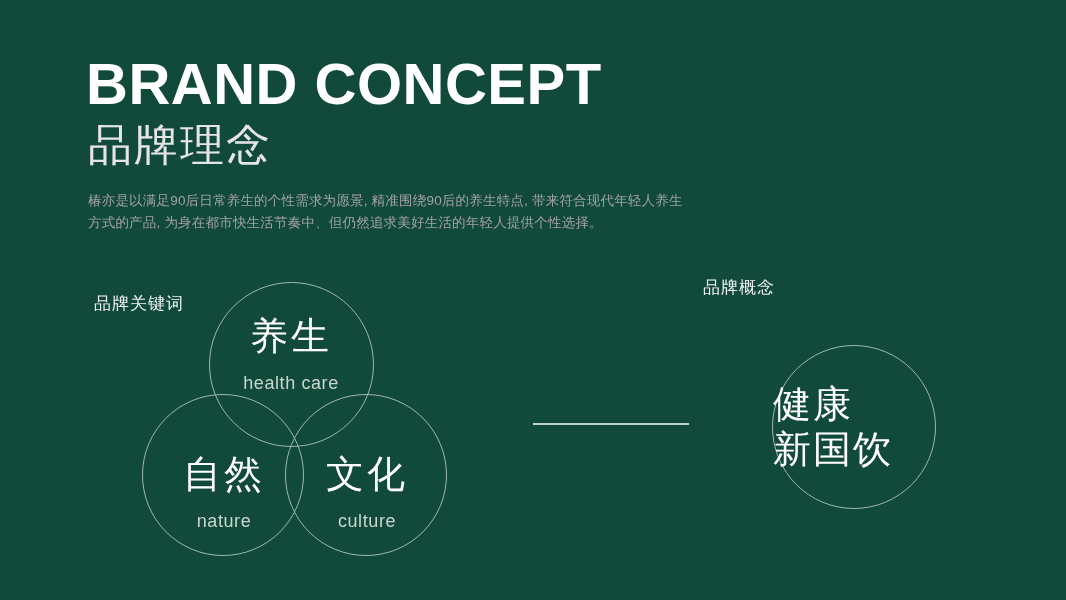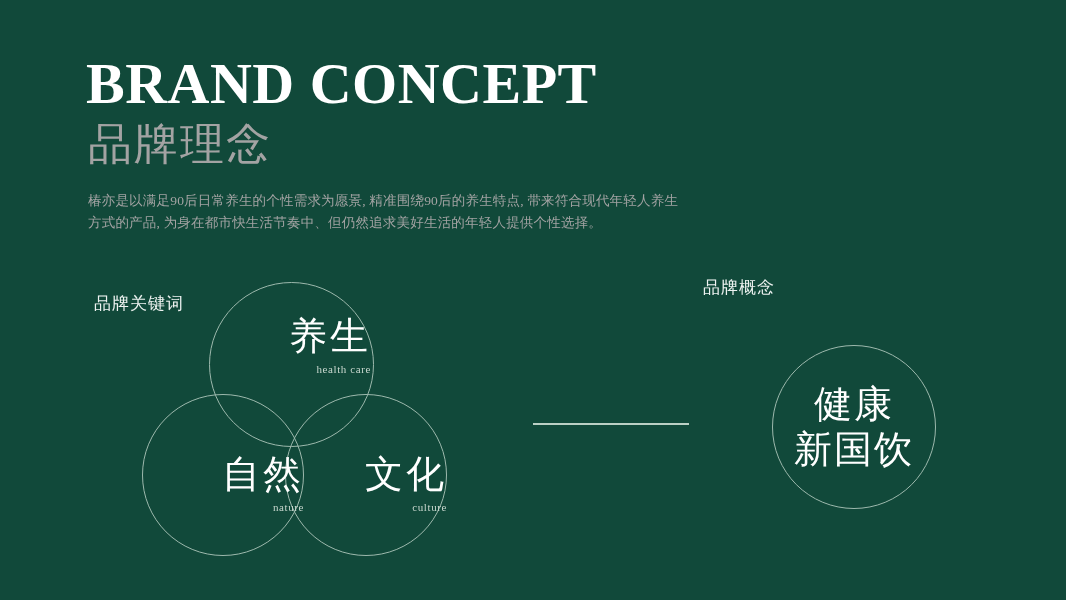--- a/index.html
+++ b/index.html
@@ -12,21 +12,20 @@
     overflow: hidden;
     background: #11493a;
     font-family: "Liberation Sans", "DejaVu Sans", sans-serif;
     -webkit-font-smoothing: antialiased;
   }
   .slide {
     position: relative;
     width: 1066px;
     height: 460px;
     background: #11493a;
-    font-family: Liberation Serif, serif;
   }
 
   
   .title-en {
     position: absolute;
     left: 86px;
     top: 53px;
     font-size: 58px;
     line-height: 62px;
     font-weight: bold;
@@ -35,21 +34,21 @@
     white-space: nowrap;
   }
   .title-cn {
     position: absolute;
     left: 88px;
     top: 120px;
     font-size: 44px;
     line-height: 50px;
     font-weight: normal;
     letter-spacing: 2px;
-    color: #a3a3a3;
+    color: #e5e5e5;
     white-space: nowrap;
   }
   .intro {
     position: absolute;
     left: 88px;
     top: 190px;
     width: 600px;
     font-size: 13.5px;
     line-height: 22px;
     color: #a3a3a3;
@@ -82,36 +81,36 @@
     border-radius: 50%;
     box-sizing: border-box;
     background: transparent;
   }
   .circle-top   { left: 89px;  top: 12px;  width: 165px; height: 165px; }
   .circle-left  { left: 22px;  top: 124px; width: 162px; height: 162px; }
   .circle-right { left: 165px; top: 124px; width: 162px; height: 162px; }
 
   .venn-text {
     position: absolute;
-    text-align: right;
+    text-align: center;
     width: 160px;
   }
   .venn-cn {
     font-size: 38px;
     line-height: 44px;
     color: #ffffff;
     letter-spacing: 3px;
     font-weight: normal;
   }
   .venn-en {
-    font-size: 11px;
+    font-size: 18px;
     line-height: 18px;
     color: #c8d7ce;
     letter-spacing: 0.6px;
-    margin-top: 2px;
+    margin-top: 16px;
   }
   .vt-top   { left: 91px;  top: 44px; }
   .vt-left  { left: 24px;  top: 182px; }
   .vt-right { left: 167px; top: 182px; }
 
   
   .connector {
     position: absolute;
     left: 533px;
     top: 423px;
@@ -125,21 +124,21 @@
     position: absolute;
     left: 772px;
     top: 345px;
     width: 164px;
     height: 164px;
     border: 1px solid #9db9ad;
     border-radius: 50%;
     box-sizing: border-box;
     display: flex;
     flex-direction: column;
-    align-items: center;
+    align-items: flex-start;
     justify-content: center;
   }
   .concept-line {
     font-size: 38px;
     line-height: 45px;
     color: #ffffff;
     letter-spacing: 2px;
     white-space: nowrap;
   }
 </style>

